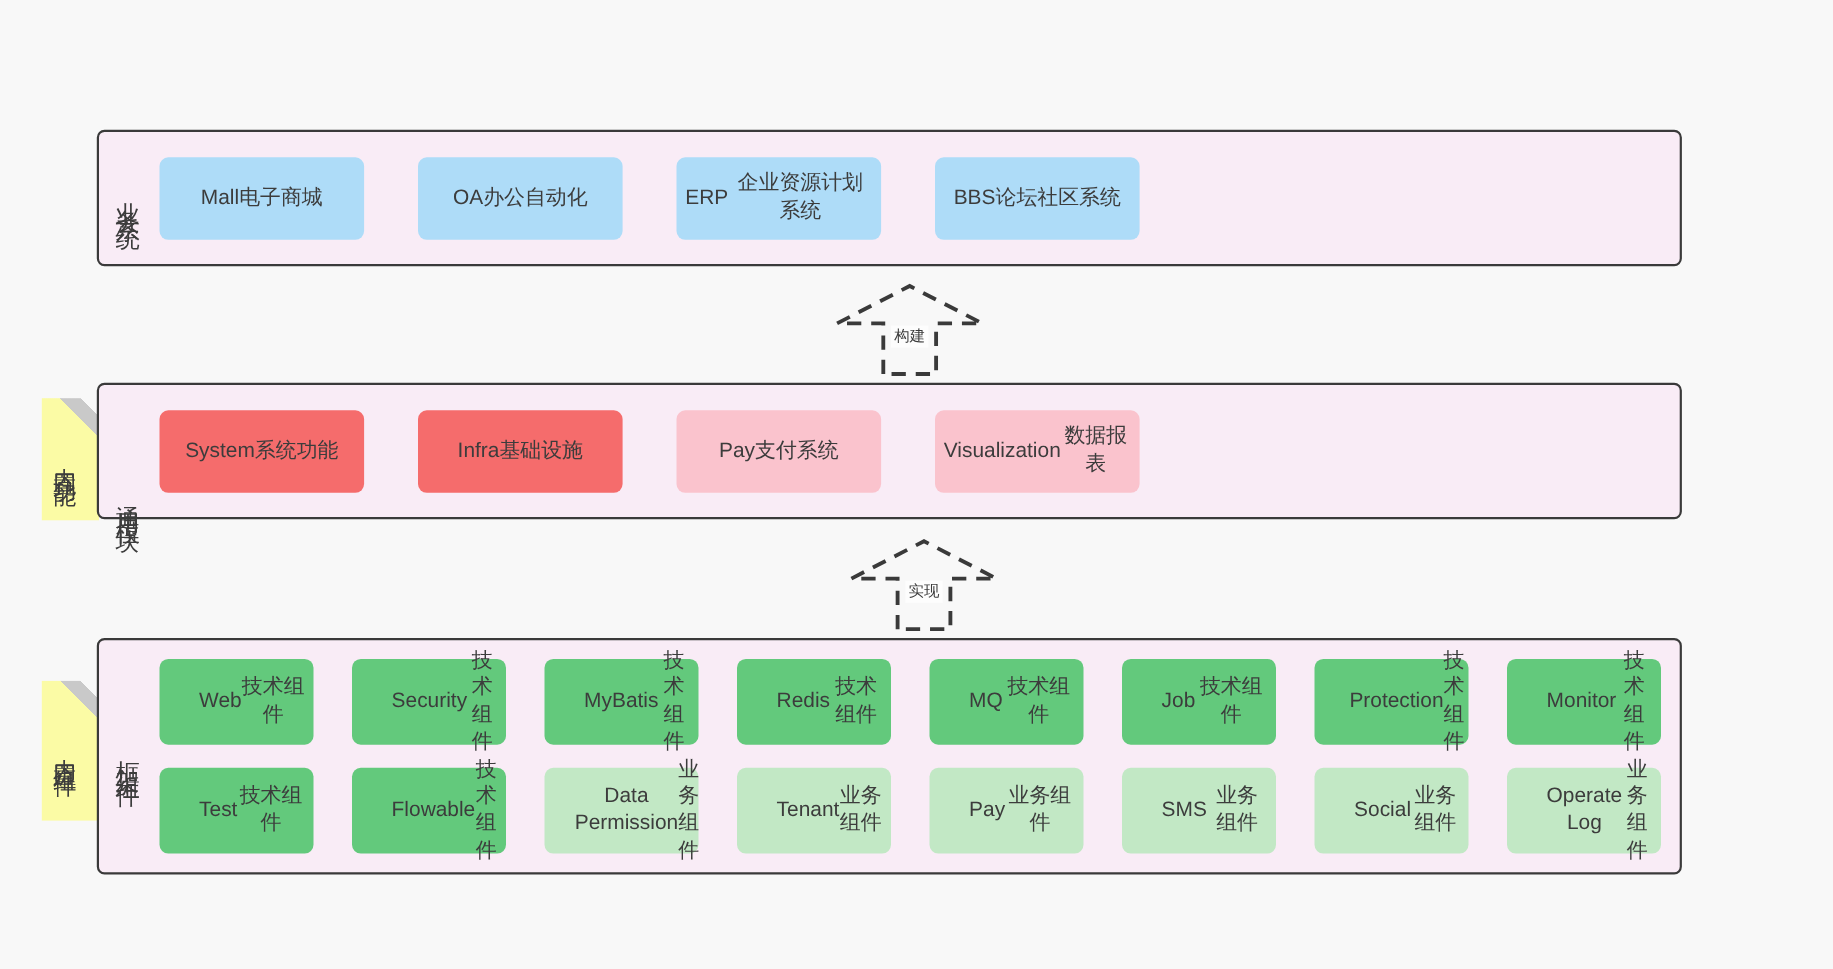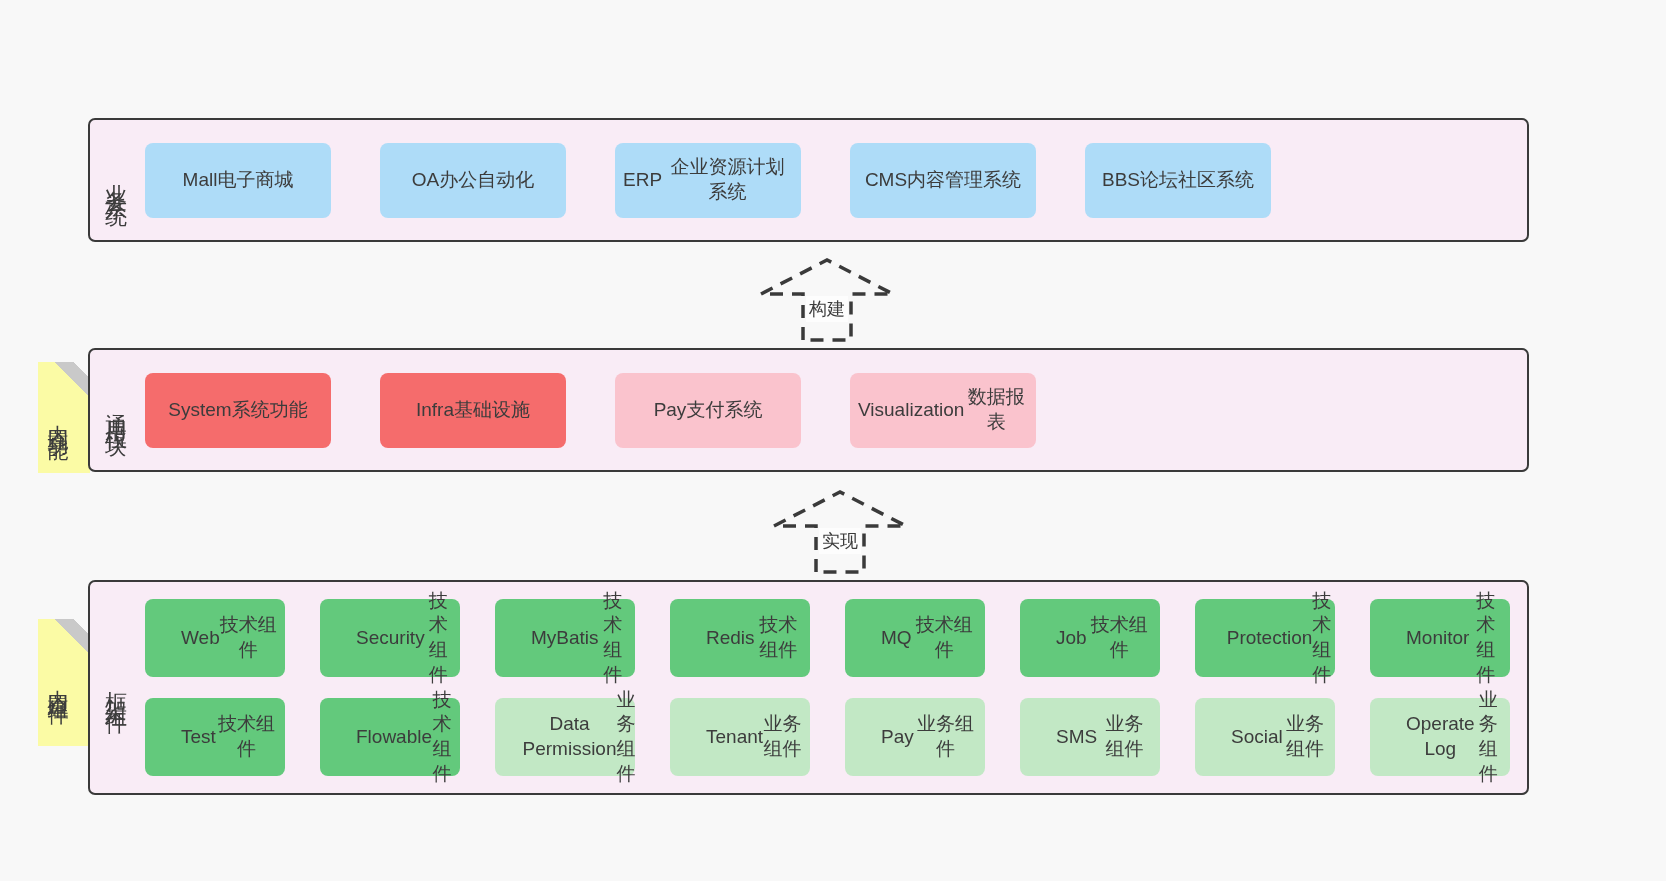--- a/index.html
+++ b/index.html
@@ -11,21 +11,21 @@
   html,body{background:var(--page-bg);}
   body{font-family:"Liberation Sans","DejaVu Sans",sans-serif; color:var(--text);}
   .canvas{position:relative; width:1666px; height:881px; background:var(--page-bg); overflow:hidden;}
 
   .layer{
     position:absolute; left:88px; width:1441px;
     background:var(--layer-bg); border:2px solid var(--layer-border); border-radius:7px;
     display:flex; align-items:center; z-index:1;
   }
   #layer-business{top:118px; height:124px;}
-  #layer-modules{top:348px; height:124px;}
+  #layer-modules{top:348px; height:124px;align-items:flex-end;}
   #layer-components{top:580px; height:215px;}
 
   .side-label{
     writing-mode:vertical-rl; text-orientation:upright;
     font-size:22px; letter-spacing:7px; margin-left:11px;
     white-space:nowrap; color:var(--text);
   }
   .rows{
     position:absolute; left:55px; right:0; top:0; bottom:0;
     display:flex; flex-direction:column; justify-content:center; gap:21px;
@@ -58,21 +58,21 @@
     writing-mode:vertical-rl; text-orientation:upright;
     font-size:21px; letter-spacing:5px; color:var(--text); margin-right:12px;
   }
 
   .arrow{position:absolute; width:140px; height:86px; z-index:2;}
   #arrow-build{left:757px; top:256px;}
   #arrow-implement{left:770px; top:488px;}
   .arrow svg{position:absolute; inset:0; overflow:visible;}
   .arrow .arrow-label{
     position:absolute; left:50%; top:40px; transform:translateX(-50%);
-    background:var(--arrow-label-bg); padding:1px 3px; font-size:18px; white-space:nowrap;
+    background:var(--arrow-label-bg); padding:1px 3px; font-size:14px; white-space:nowrap;
   }
 </style>
 </head>
 <body>
 
 <div class="canvas">
 
   <div class="sticky-tab" id="tab-modules">
     <span class="tab-label">内置功能</span>
   </div>
@@ -88,24 +88,20 @@
             <div class="box-name">Mall</div>
             <div class="box-desc">电子商城</div>
           </div>
           <div class="box blue">
             <div class="box-name">OA</div>
             <div class="box-desc">办公自动化</div>
           </div>
           <div class="box blue">
             <div class="box-name">ERP</div>
             <div class="box-desc">企业资源计划系统</div>
-          </div>
-          <div class="box blue">
-            <div class="box-name">CMS</div>
-            <div class="box-desc">内容管理系统</div>
           </div>
           <div class="box blue">
             <div class="box-name">BBS</div>
             <div class="box-desc">论坛社区系统</div>
           </div>
         </div>
     </div>
   </div>
 
   <div class="arrow" id="arrow-build">

